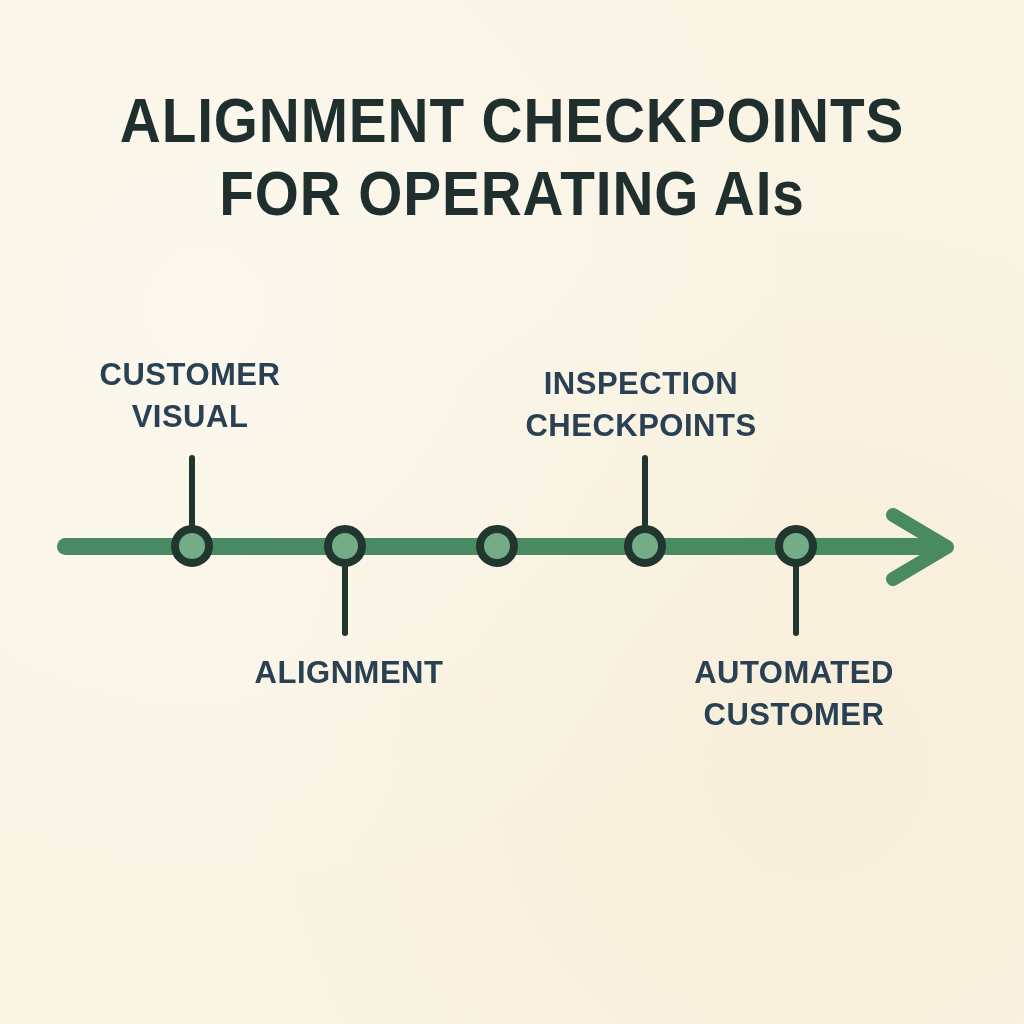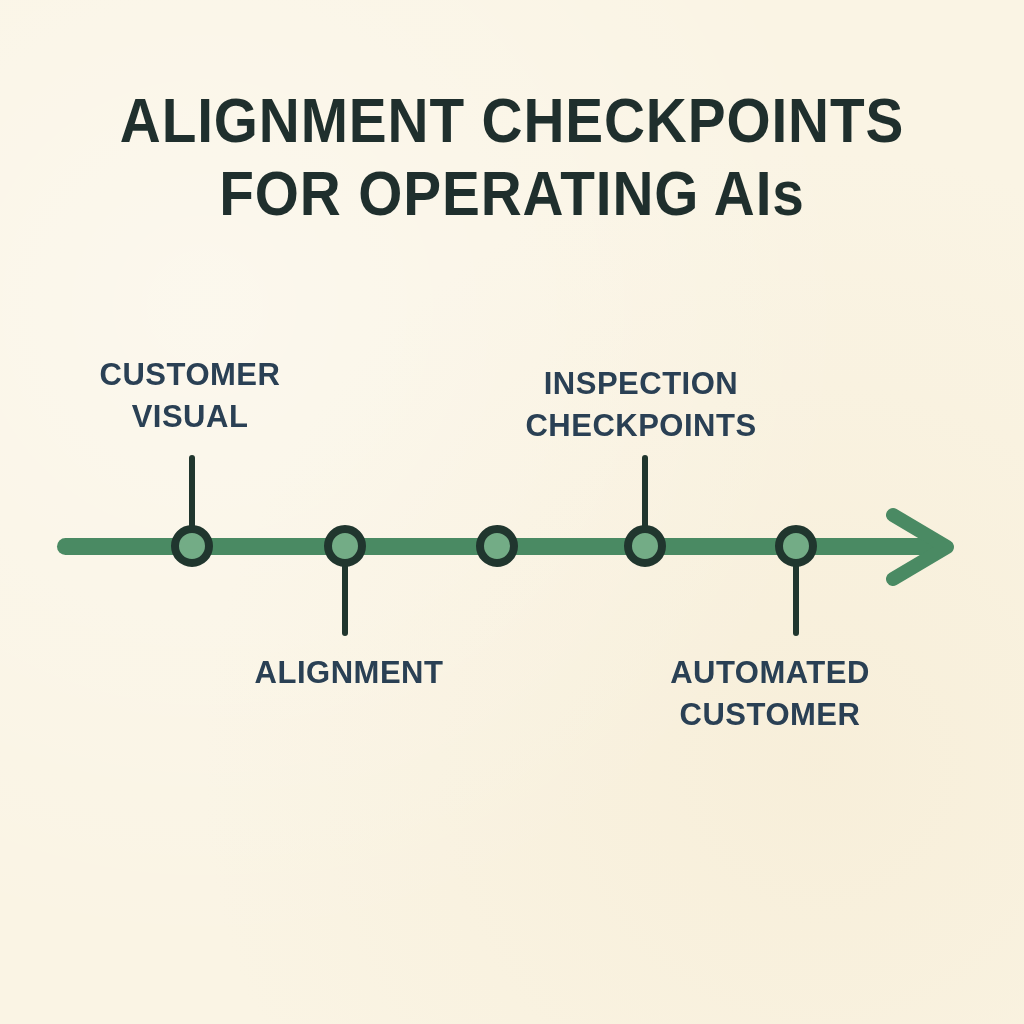--- a/index.html
+++ b/index.html
@@ -86,18 +86,18 @@
 
   <div class="cp-label" style="left:641px; top:363px;">
     <span class="line">INSPECTION</span>
     <span class="line">CHECKPOINTS</span>
   </div>
 
   <div class="cp-label" style="left:349px; top:652px;">
     <span class="line">ALIGNMENT</span>
   </div>
 
-  <div class="cp-label" style="left:770px; top:652px;text-align:center;">
+  <div class="cp-label" style="left:794px; top:652px;text-align:center;">
     <span class="line">AUTOMATED</span>
     <span class="line">CUSTOMER</span>
   </div>
 
 </div>
 
 </body></html>

